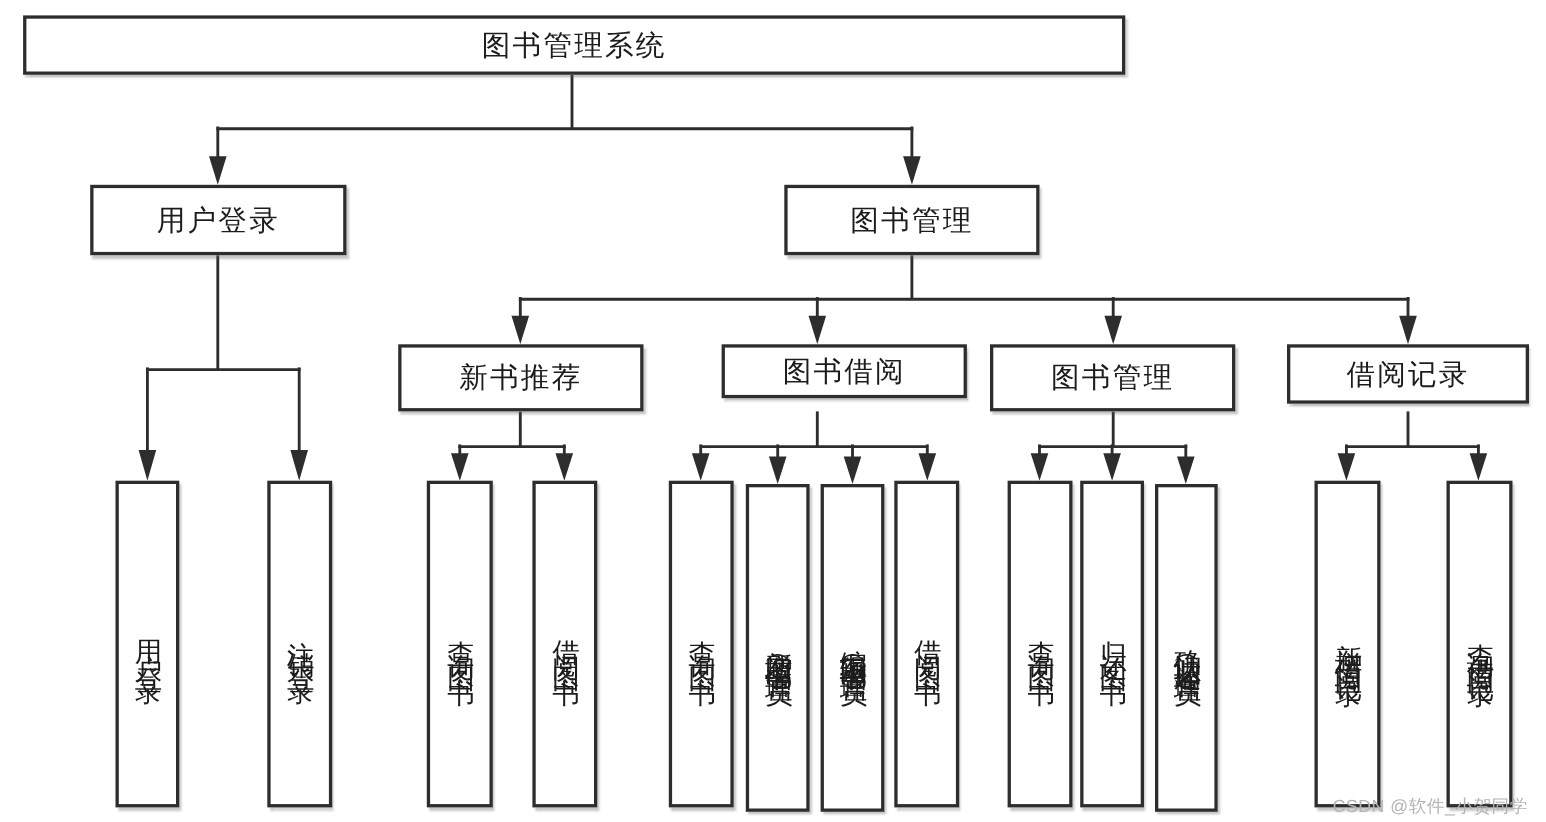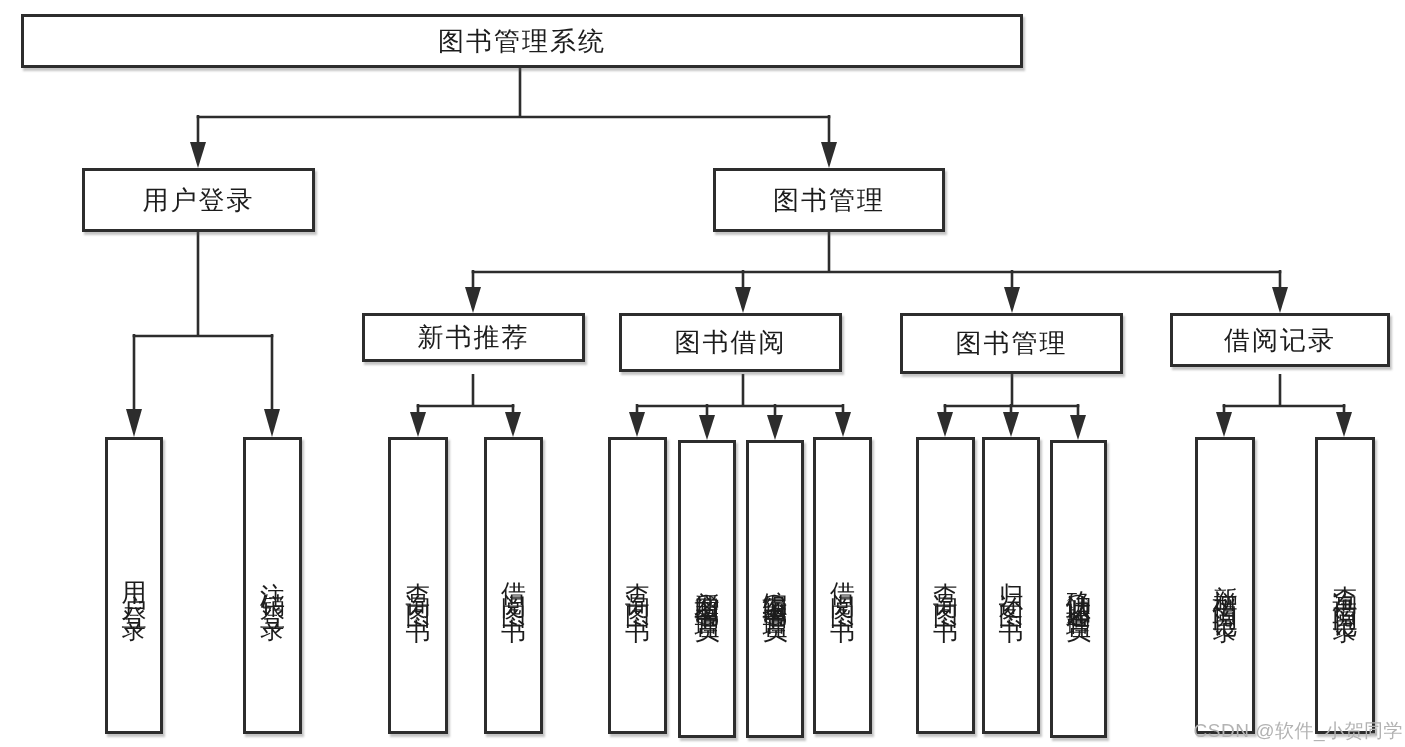--- a/index.html
+++ b/index.html
@@ -37,23 +37,23 @@
     text-orientation: mixed;
     font-size: 25px;
     line-height: 1;
     white-space: nowrap;
   }
   .sp4 { letter-spacing: 12px; }
   .sp6 { letter-spacing: 7px; }
   .sp9 { letter-spacing: 4px; }
   .watermark {
     position: absolute;
-    right: 2px;
+    right: 16px;
     bottom: 3px;
-    font-size: 19px;
+    font-size: 16px;
     color: #b3b3b3;
     letter-spacing: 0.5px;
     white-space: nowrap;
   }
 </style>
 </head>
 <body>
 
 <div class="canvas">
 
@@ -127,24 +127,24 @@
     <span>图书管理系统</span>
   </div>
 
   <div class="node hbox" style="left:82px; top:168px; width:233px; height:64px">
     <span>用户登录</span>
   </div>
   <div class="node hbox" style="left:713px; top:168px; width:232px; height:64px">
     <span>图书管理</span>
   </div>
 
-  <div class="node hbox" style="left:362px; top:313px; width:223px; height:49px">
+  <div class="node hbox" style="left:362px; top:313px; width:223px; height:61px">
     <span>新书推荐</span>
   </div>
-  <div class="node hbox" style="left:619px; top:313px; width:223px; height:59px">
+  <div class="node hbox" style="left:656px; top:313px; width:223px; height:49px">
     <span>图书借阅</span>
   </div>
   <div class="node hbox" style="left:900px; top:313px; width:223px; height:61px">
     <span>图书管理</span>
   </div>
   <div class="node hbox" style="left:1170px; top:313px; width:220px; height:54px">
     <span>借阅记录</span>
   </div>
 
   <div class="node vbox sp4" style="left:105px; top:437px; width:58px; height:297px">

